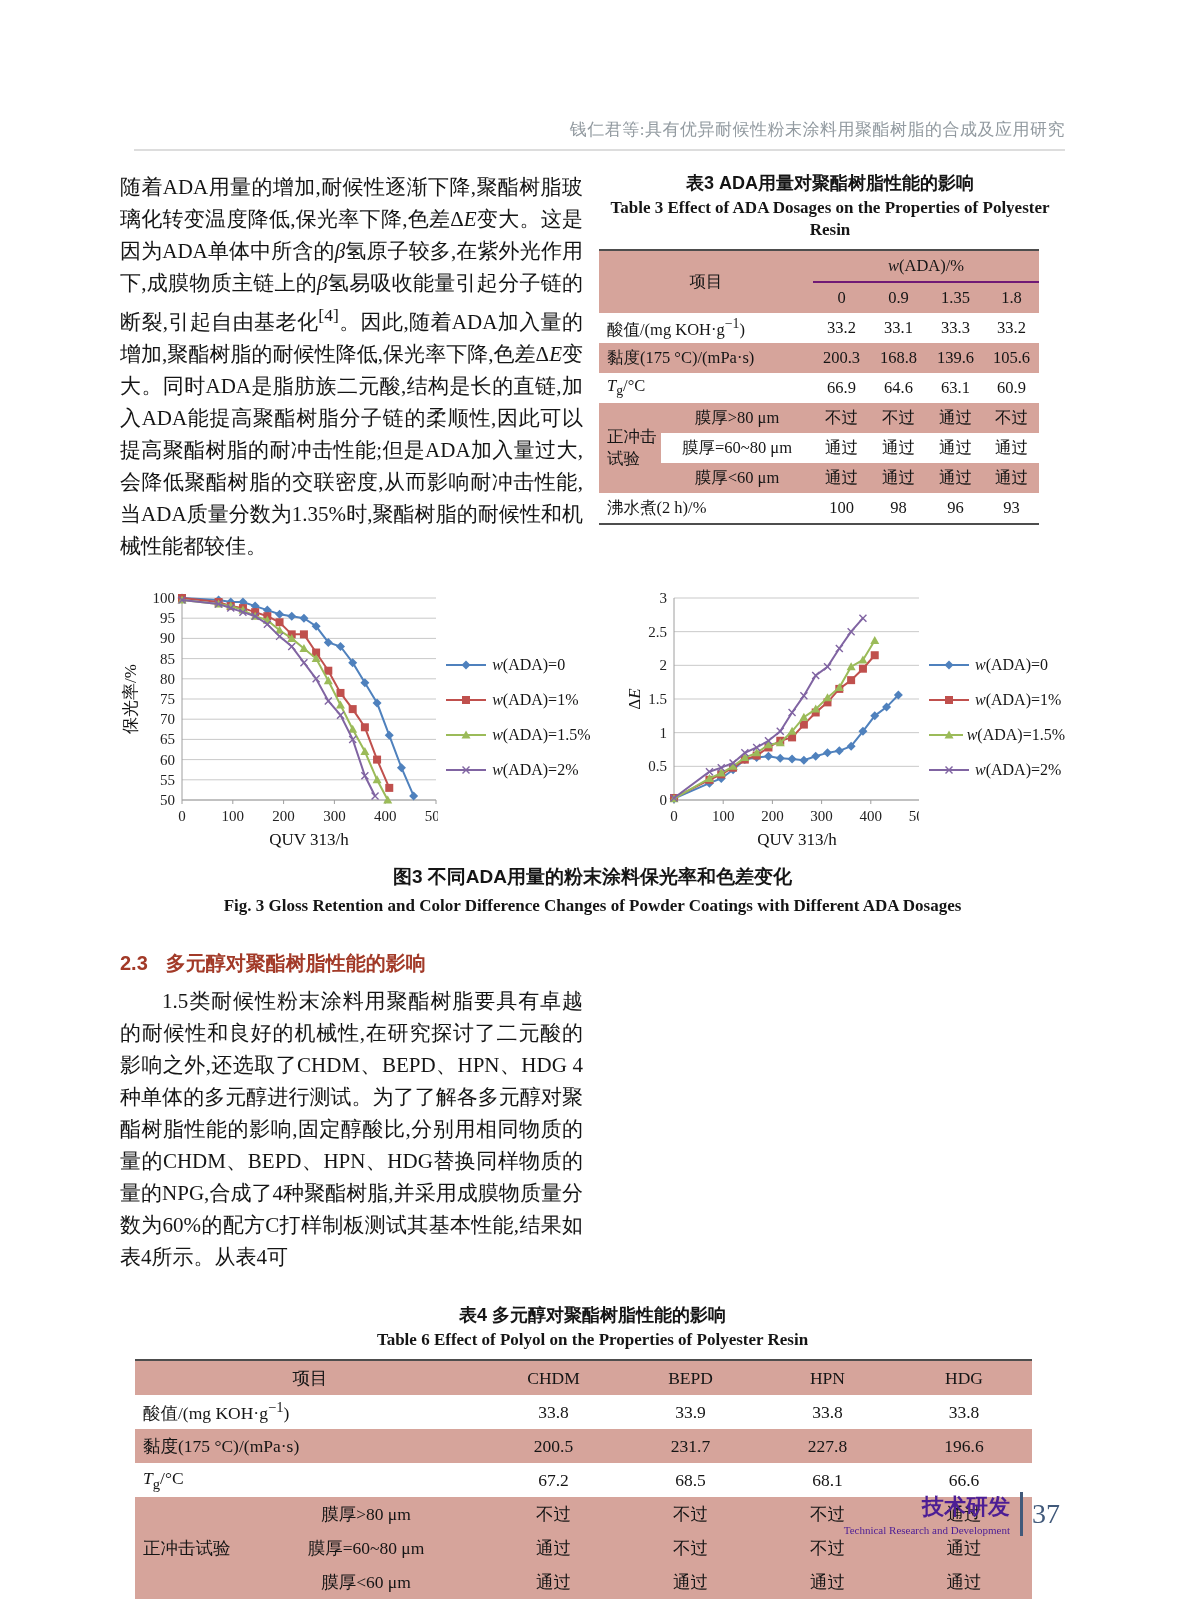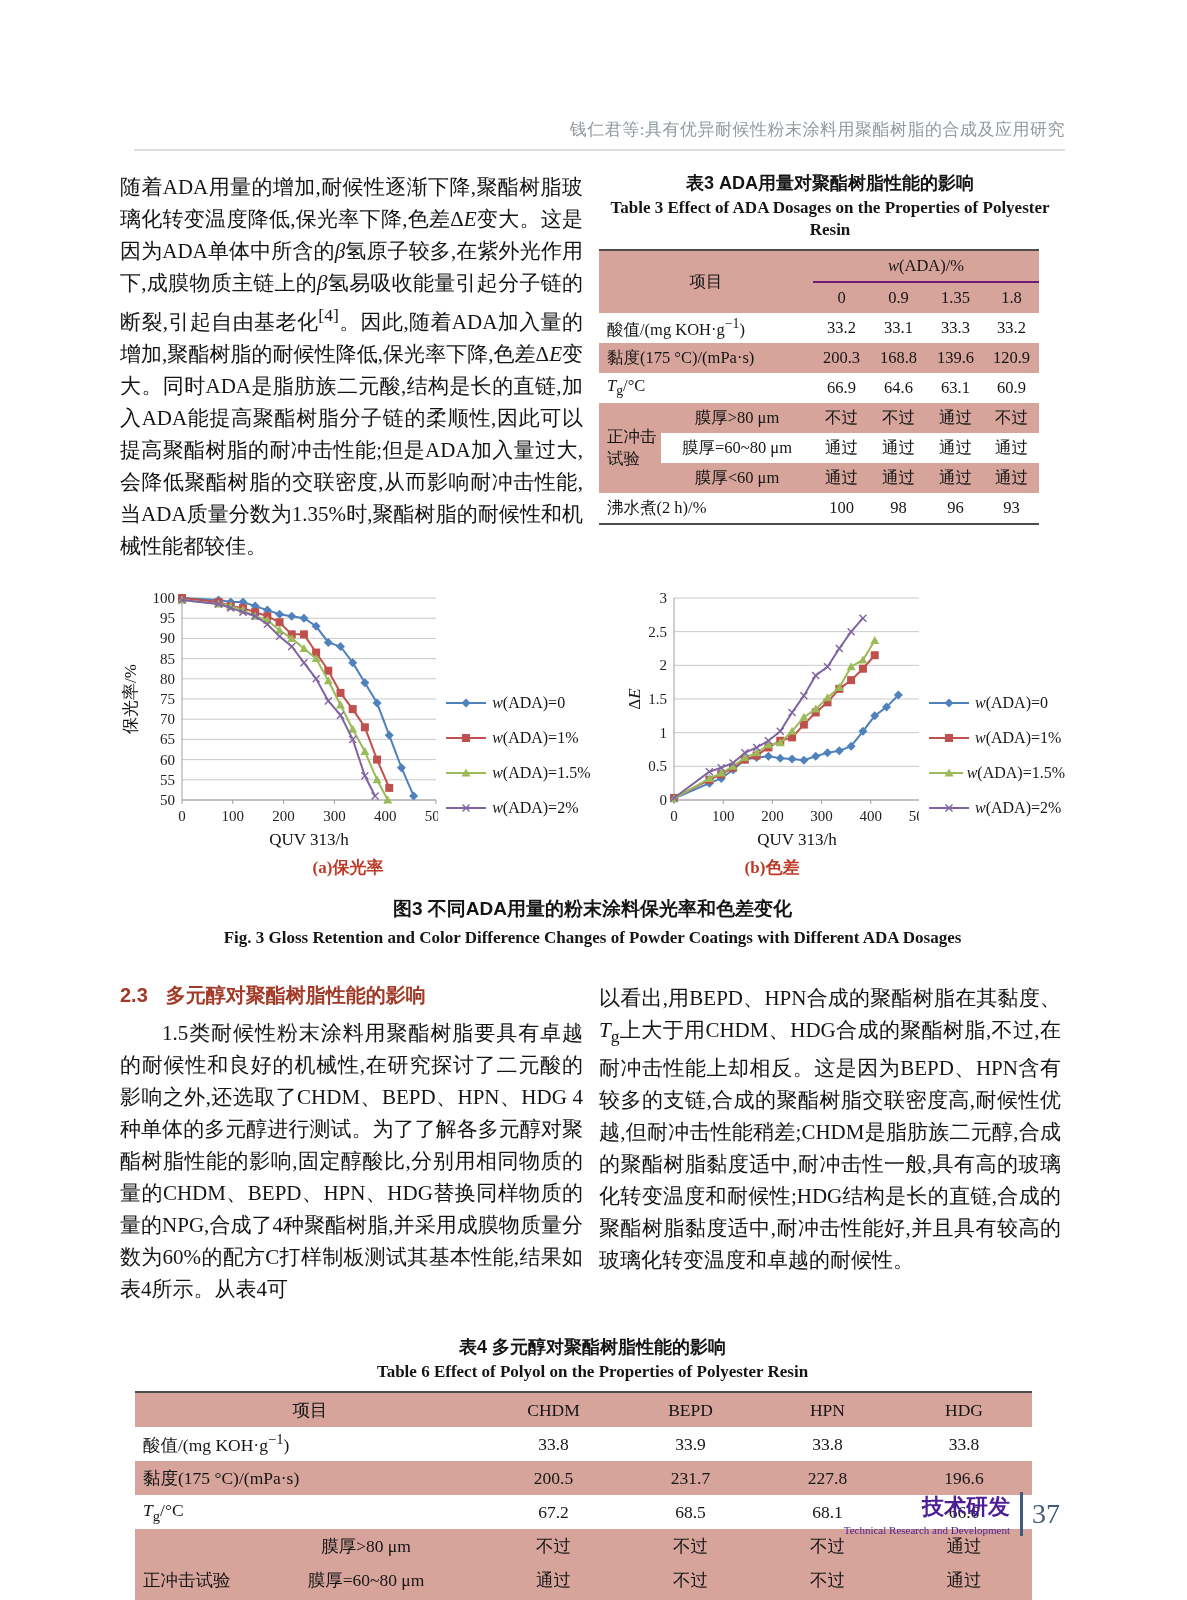--- a/index.html
+++ b/index.html
@@ -33,21 +33,21 @@
   .data-table th,.data-table td{font-weight:normal;padding:2px 2px;text-align:center;vertical-align:middle;}
   table.t3 th,table.t3 td{height:26px;}
   table.t4 th,table.t4 td{height:30px;}
   .data-table .lbl{text-align:left;padding-left:8px;}
   .pinkbg{background:#d6a49b;}
   .grp-head{border-bottom:2px solid #701a75;}
   .sub-lbl{text-align:left;padding-left:2px;}
 
   
   .figure-row{display:flex;align-items:flex-start;margin-top:26px;}
-  .legend{display:flex;flex-direction:column;gap:17px;margin-top:106px;}
+  .legend{display:flex;flex-direction:column;gap:17px;margin-top:68px;}
   .legend-a{width:172px;margin-left:6px;}
   .legend-b{width:138px;margin-left:8px;}
   .legend-item{display:flex;align-items:center;gap:4px;}
   .legend-label{font-size:16px;white-space:nowrap;}
   .chart-b{margin-left:16px;}
   svg text.tick{font-family:"Liberation Serif","DejaVu Serif",serif;font-size:15px;fill:#222222;}
   svg text.axis-label{font-family:"Liberation Serif","DejaVu Serif",serif;font-size:17px;fill:#111111;}
   .subcaptions{position:relative;height:26px;margin-top:6px;}
   .subcap{position:absolute;transform:translateX(-50%);font-size:17px;font-weight:bold;color:#bc3a27;}
   .subcap-a{left:228px;}
@@ -119,21 +119,21 @@
               <td>33.2</td>
               <td>33.1</td>
               <td>33.3</td>
               <td>33.2</td>
             </tr>
             <tr class="pinkbg">
               <td colspan="2" class="lbl">黏度(175 °C)/(mPa·s)</td>
               <td>200.3</td>
               <td>168.8</td>
               <td>139.6</td>
-              <td>120.9</td>
+              <td>105.6</td>
             </tr>
             <tr>
               <td colspan="2" class="lbl"><i>T</i><sub>g</sub>/°C</td>
               <td>66.9</td>
               <td>64.6</td>
               <td>63.1</td>
               <td>60.9</td>
             </tr>
             <tr class="pinkbg">
               <td rowspan="3" class="lbl pinkbg">正冲击试验</td>
@@ -466,34 +466,27 @@
           <div class="legend-item">
             <svg width="44" height="14">
               <line x1="2" y1="7" x2="42" y2="7" stroke="#8064a2" stroke-width="2"></line>
               <line x1="18.5" y1="3.5" x2="25.5" y2="10.5" stroke="#8064a2" stroke-width="1.4"></line>
               <line x1="18.5" y1="10.5" x2="25.5" y2="3.5" stroke="#8064a2" stroke-width="1.4"></line>
             </svg>
             <span class="legend-label"><i>w</i>(ADA)=2%</span>
           </div>
         </div>
     </div>
-    <div class="subcaptions">
-      <span class="subcap subcap-a">(a)保光率</span>
-      <span class="subcap subcap-b">(b)色差</span>
-    </div>
     <div class="fig-caption zh">图3  不同ADA用量的粉末涂料保光率和色差变化</div>
     <div class="fig-caption en">Fig. 3  Gloss Retention and Color Difference Changes of Powder Coatings with Different ADA Dosages</div>
 
     <div class="row row-mid">
       <div class="col-left">
         <h2 class="sec-heading"><span class="num">2.3</span><span>多元醇对聚酯树脂性能的影响</span></h2>
         <p class="body-text indent">1.5类耐候性粉末涂料用聚酯树脂要具有卓越的耐候性和良好的机械性,在研究探讨了二元酸的影响之外,还选取了CHDM、BEPD、HPN、HDG 4种单体的多元醇进行测试。为了了解各多元醇对聚酯树脂性能的影响,固定醇酸比,分别用相同物质的量的CHDM、BEPD、HPN、HDG替换同样物质的量的NPG,合成了4种聚酯树脂,并采用成膜物质量分数为60%的配方C打样制板测试其基本性能,结果如表4所示。从表4可</p>
-      </div>
-      <div class="col-right">
-        <p class="body-text">以看出,用BEPD、HPN合成的聚酯树脂在其黏度、<i>T</i><sub>g</sub>上大于用CHDM、HDG合成的聚酯树脂,不过,在耐冲击性能上却相反。这是因为BEPD、HPN含有较多的支链,合成的聚酯树脂交联密度高,耐候性优越,但耐冲击性能稍差;CHDM是脂肪族二元醇,合成的聚酯树脂黏度适中,耐冲击性一般,具有高的玻璃化转变温度和耐候性;HDG结构是长的直链,合成的聚酯树脂黏度适中,耐冲击性能好,并且具有较高的玻璃化转变温度和卓越的耐候性。</p>
       </div>
     </div>
 
     <div class="table4-block">
       <div class="tbl-caption">
         <div class="zh">表4  多元醇对聚酯树脂性能的影响</div>
         <div class="en">Table 6  Effect of Polyol on the Properties of Polyester Resin</div>
       </div>
       <table class="data-table t4">
         <colgroup>

